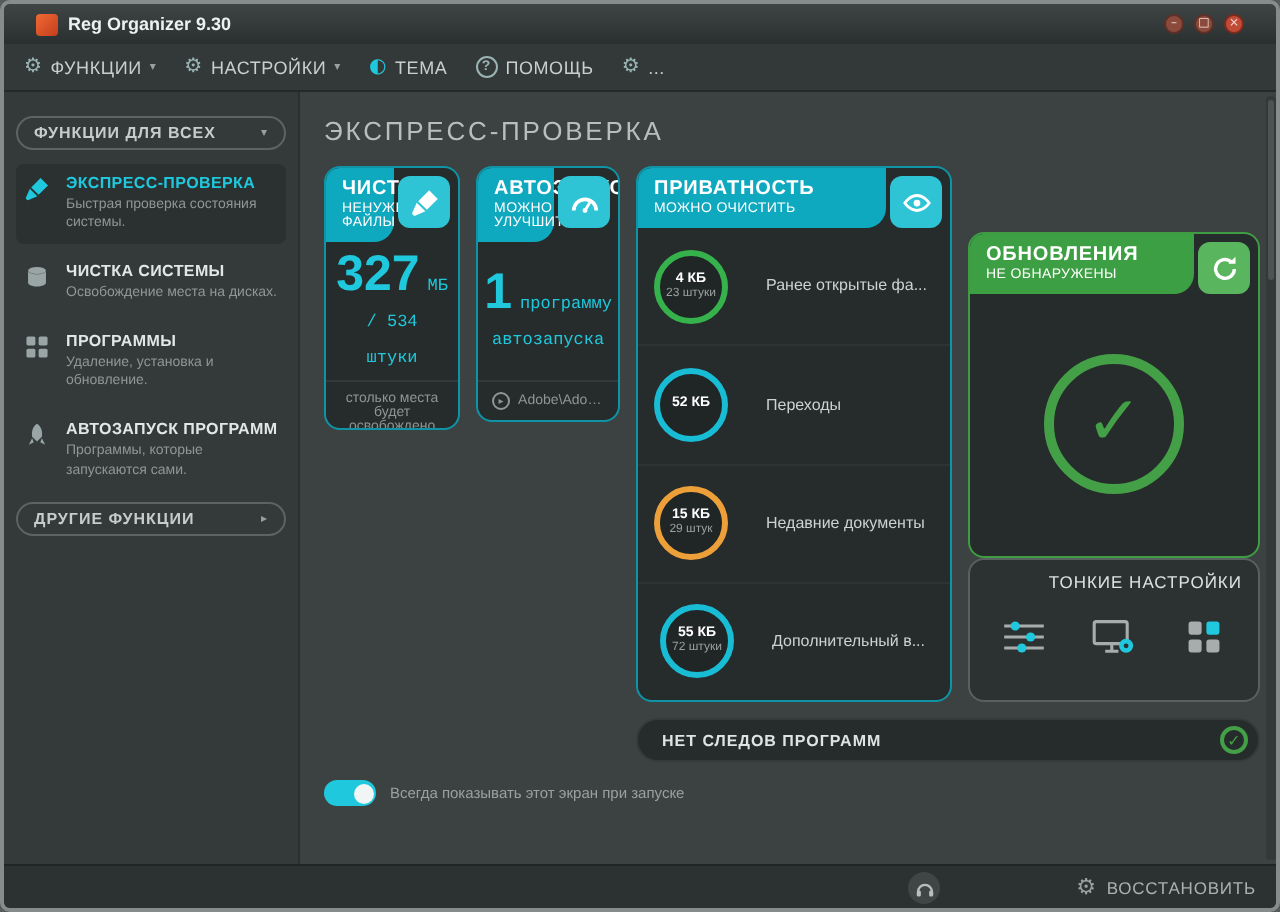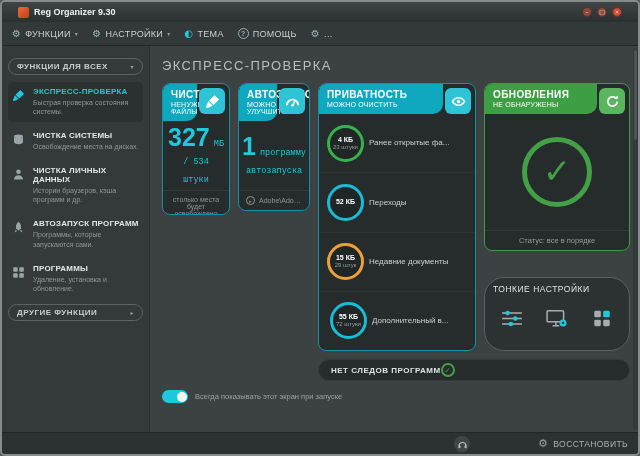--- a/index.html
+++ b/index.html
@@ -70,44 +70,44 @@
   .unit{color:#1fc8dc;font-size:8.5px;margin-left:4px;font-family:Liberation Mono, monospace;}
   .card-footer{border-top:1px solid #343a3a;padding:5px 7px;font-size:7px;color:#8f9595;text-align:center;flex:none;}
   .card-footer.left{display:flex;align-items:center;gap:4px;text-align:left;}
   .app-arrow{width:9px;height:9px;border-radius:50%;border:1px solid #8f9595;font-size:5px;display:flex;align-items:center;justify-content:center;flex:none;color:#8f9595;}
   .trunc{white-space:nowrap;overflow:hidden;text-overflow:ellipsis;min-width:0;}
 
   .card.privacy{height:268px;}
   .card.cleanup{height:132px;}
   .card.autorun{height:128px;}
   .p-rows{flex:1;display:flex;flex-direction:column;}
-  .p-row{flex:1;display:flex;align-items:center;gap:5px;padding:0 8px;border-bottom:1px solid #2e3434;cursor:pointer;}
+  .p-row{flex:1;display:flex;align-items:center;gap:19px;padding:0 8px;border-bottom:1px solid #2e3434;cursor:pointer;}
   .p-row:last-child{border-bottom:none;padding-left:11px;}
   .ring{width:37px;height:37px;border-radius:50%;border:3px solid #18bcd4;display:flex;flex-direction:column;
     align-items:center;justify-content:center;flex:none;background:#202525;}
   .ring .sz{font-size:7px;font-weight:bold;color:#fff;line-height:1.15;}
   .ring .ct{font-size:6px;color:#9aa0a0;line-height:1.15;}
   .ring .ct:empty{display:none;}
   .p-label{font-size:8px;color:#ccd1d1;line-height:1.2;min-width:0;}
 
-  .card.updates{height:168px;}
+  .card.updates{height:168px;margin-top:33px;}
   .upd-mid{flex:1;display:flex;align-items:center;justify-content:center;}
   .check-circle{width:70px;height:70px;border-radius:50%;border:5px solid #43a047;display:flex;align-items:center;justify-content:center;}
   .check-circle .glyph{color:#43a047;font-size:34px;font-weight:bold;line-height:1;padding-bottom:2px;}
   .upd-status{border-top:1px solid #343a3a;padding:5px;font-size:7.5px;color:#969c9c;text-align:center;}
 
-  .fine-card{height:74px;background:#2c3232;border:1px solid #596060;border-radius:20px;padding:6px 8px;display:flex;flex-direction:column;}
+  .fine-card{height:74px;background:#2c3232;border:1px solid #596060;border-radius:8px;padding:6px 8px;display:flex;flex-direction:column;text-align:right;}
   .fine-title{font-size:8.5px;color:#dde1e1;letter-spacing:.5px;}
   .fine-icons{flex:1;display:flex;align-items:center;justify-content:space-between;padding:2px 8px 0;}
   .f-ico{color:#a7adad;cursor:pointer;}
   .f-ico svg{width:22px;height:19px;}
 
   .row-traces{margin:8px 0 0 156px;width:312px;}
   .no-traces{height:22px;background:#262b2b;border:1px solid #353b3b;border-radius:11px;display:flex;align-items:center;
-    justify-content:flex-start;padding:0 5px 0 12px;cursor:pointer;}
+    justify-content:space-between;padding:0 5px 0 12px;cursor:pointer;}
   .nt-label{font-size:8px;font-weight:bold;letter-spacing:.5px;color:#dfe3e3;}
   .nt-check{width:14px;height:14px;border-radius:50%;border:2px solid #43a047;color:#43a047;font-size:8px;
     display:flex;align-items:center;justify-content:center;}
 
   .row-toggle{margin-top:9px;display:flex;align-items:center;gap:7px;}
   .toggle{width:26px;height:13px;border-radius:7px;background:#1fc8dc;position:relative;cursor:pointer;flex:none;}
   .knob{position:absolute;top:1.5px;right:1.5px;width:10px;height:10px;border-radius:50%;background:#f2f5f5;}
   .toggle-label{font-size:7.5px;color:#9aa0a0;}
 
   .scrollbar{position:absolute;right:0;top:2px;bottom:2px;width:5px;background:#333939;border-radius:2px;}
@@ -195,62 +195,50 @@
               <ellipse cx="8" cy="4" rx="5.5" ry="2.2"></ellipse>
               <path d="M2.5 4v7.5c0 1.3 2.5 2.3 5.5 2.3s5.5-1 5.5-2.3V4c0 1.3-2.5 2.3-5.5 2.3S2.5 5.3 2.5 4z"></path>
             </svg>
         </span>
         <span class="side-txt">
           <div class="side-label">ЧИСТКА СИСТЕМЫ</div>
           <div class="side-desc">Освобождение места на дисках.</div>
         </span>
       </div>
 
-      <div class="side-item">
-        <span class="side-ico">
-          <svg viewBox="0 0 16 16">
-              <circle cx="8" cy="4.5" r="2.8"></circle>
-              <path d="M2.5 14c0-3 2.5-5 5.5-5s5.5 2 5.5 5z"></path>
-            </svg>
-        </span>
-        <span class="side-txt">
-          <div class="side-label">ЧИСТКА ЛИЧНЫХ ДАННЫХ</div>
-          <div class="side-desc">Истории браузеров, кэша программ и др.</div>
-        </span>
-      </div>
-
-
-      <div class="side-item">
-        <span class="side-ico">
-          <svg viewBox="0 0 16 16">
-              <path d="M8 1c2.5 1.5 3.5 4.5 3 8l-3 3-3-3c-.5-3.5.5-6.5 3-8z"></path>
-              <path d="M5 10l-2 4 3-1.5zM11 10l2 4-3-1.5z"></path>
-            </svg>
-        </span>
-        <span class="side-txt">
-          <div class="side-label">АВТОЗАПУСК ПРОГРАММ</div>
-          <div class="side-desc">Программы, которые запускаются сами.</div>
-        </span>
-      </div>
+
 
       <div class="side-item">
         <span class="side-ico">
           <svg viewBox="0 0 16 16">
               <rect x="1.5" y="1.5" width="5.5" height="5.5" rx="1"></rect>
               <rect x="9" y="1.5" width="5.5" height="5.5" rx="1"></rect>
               <rect x="1.5" y="9" width="5.5" height="5.5" rx="1"></rect>
               <rect x="9" y="9" width="5.5" height="5.5" rx="1"></rect>
             </svg>
         </span>
         <span class="side-txt">
           <div class="side-label">ПРОГРАММЫ</div>
           <div class="side-desc">Удаление, установка и обновление.</div>
         </span>
       </div>
 
+      <div class="side-item">
+        <span class="side-ico">
+          <svg viewBox="0 0 16 16">
+              <path d="M8 1c2.5 1.5 3.5 4.5 3 8l-3 3-3-3c-.5-3.5.5-6.5 3-8z"></path>
+              <path d="M5 10l-2 4 3-1.5zM11 10l2 4-3-1.5z"></path>
+            </svg>
+        </span>
+        <span class="side-txt">
+          <div class="side-label">АВТОЗАПУСК ПРОГРАММ</div>
+          <div class="side-desc">Программы, которые запускаются сами.</div>
+        </span>
+      </div>
+
       <div class="side-header">
         <span>ДРУГИЕ ФУНКЦИИ</span>
         <span class="glyph">▸</span>
       </div>
     </div>
 
     <div class="content">
       <div class="page-title">ЭКСПРЕСС-ПРОВЕРКА</div>
 
       <div class="cards-row">
@@ -361,21 +349,20 @@
               <svg viewBox="0 0 16 16">
                   <path d="M13 8a5 5 0 1 1-1.7-3.8" fill="none" stroke="currentColor" stroke-width="1.8"></path>
                   <path d="M13.6 1.4v3.8H9.8z" fill="currentColor"></path>
                 </svg>
             </div>
             <div class="upd-mid">
               <div class="check-circle">
                 <span class="glyph">✓</span>
               </div>
             </div>
-            <div class="upd-status">Статус: все в порядке</div>
           </div>
 
           <div class="fine-card">
             <div class="fine-title">ТОНКИЕ НАСТРОЙКИ</div>
             <div class="fine-icons">
               <span class="f-ico">
                 <svg viewBox="0 0 20 16">
                     <line x1="1" y1="3" x2="19" y2="3" stroke="currentColor" stroke-width="1.4"></line>
                     <circle cx="6" cy="3" r="2.1" fill="#1fc8dc"></circle>
                     <line x1="1" y1="8" x2="19" y2="8" stroke="currentColor" stroke-width="1.4"></line>

